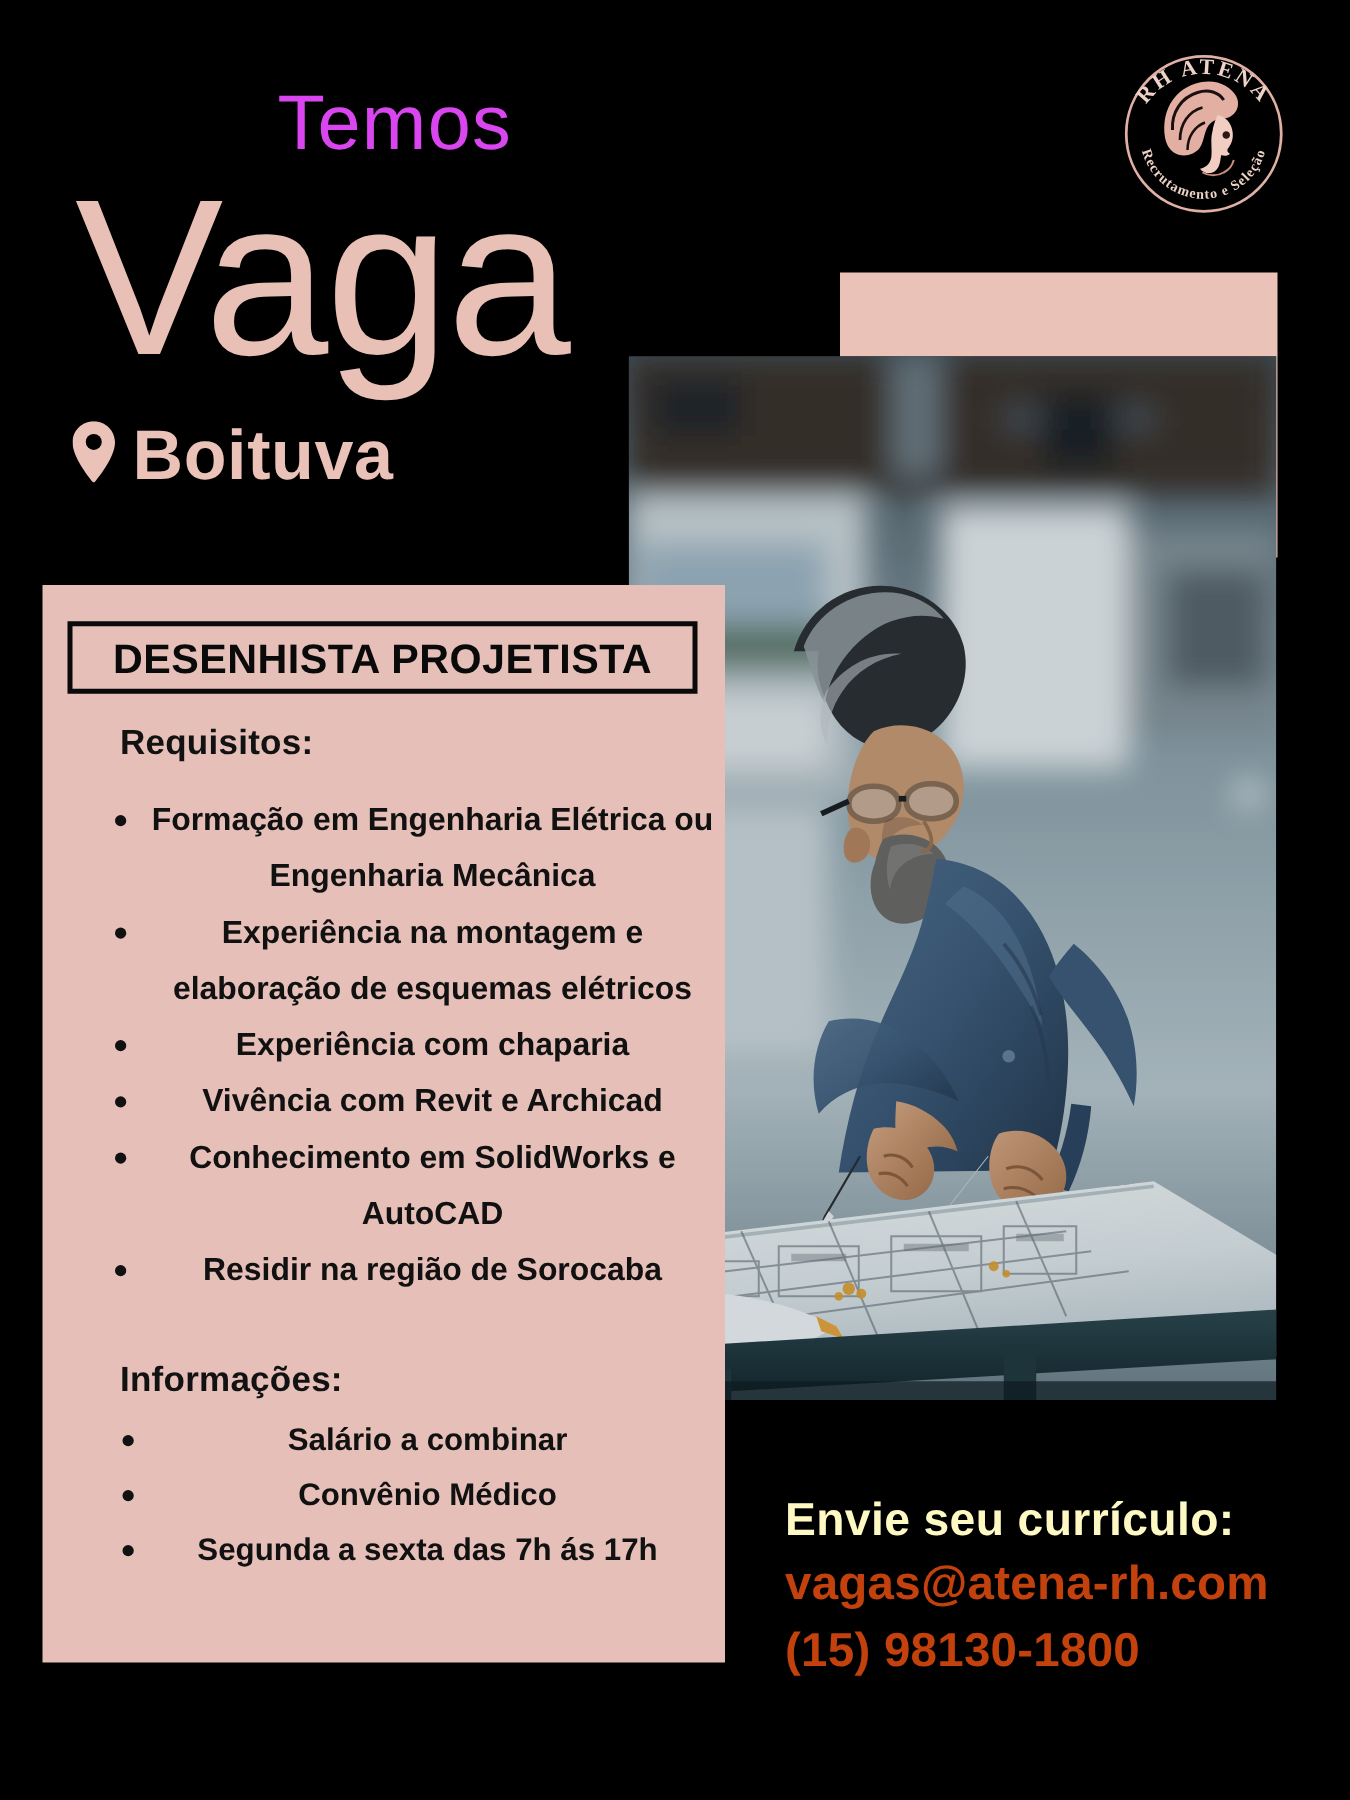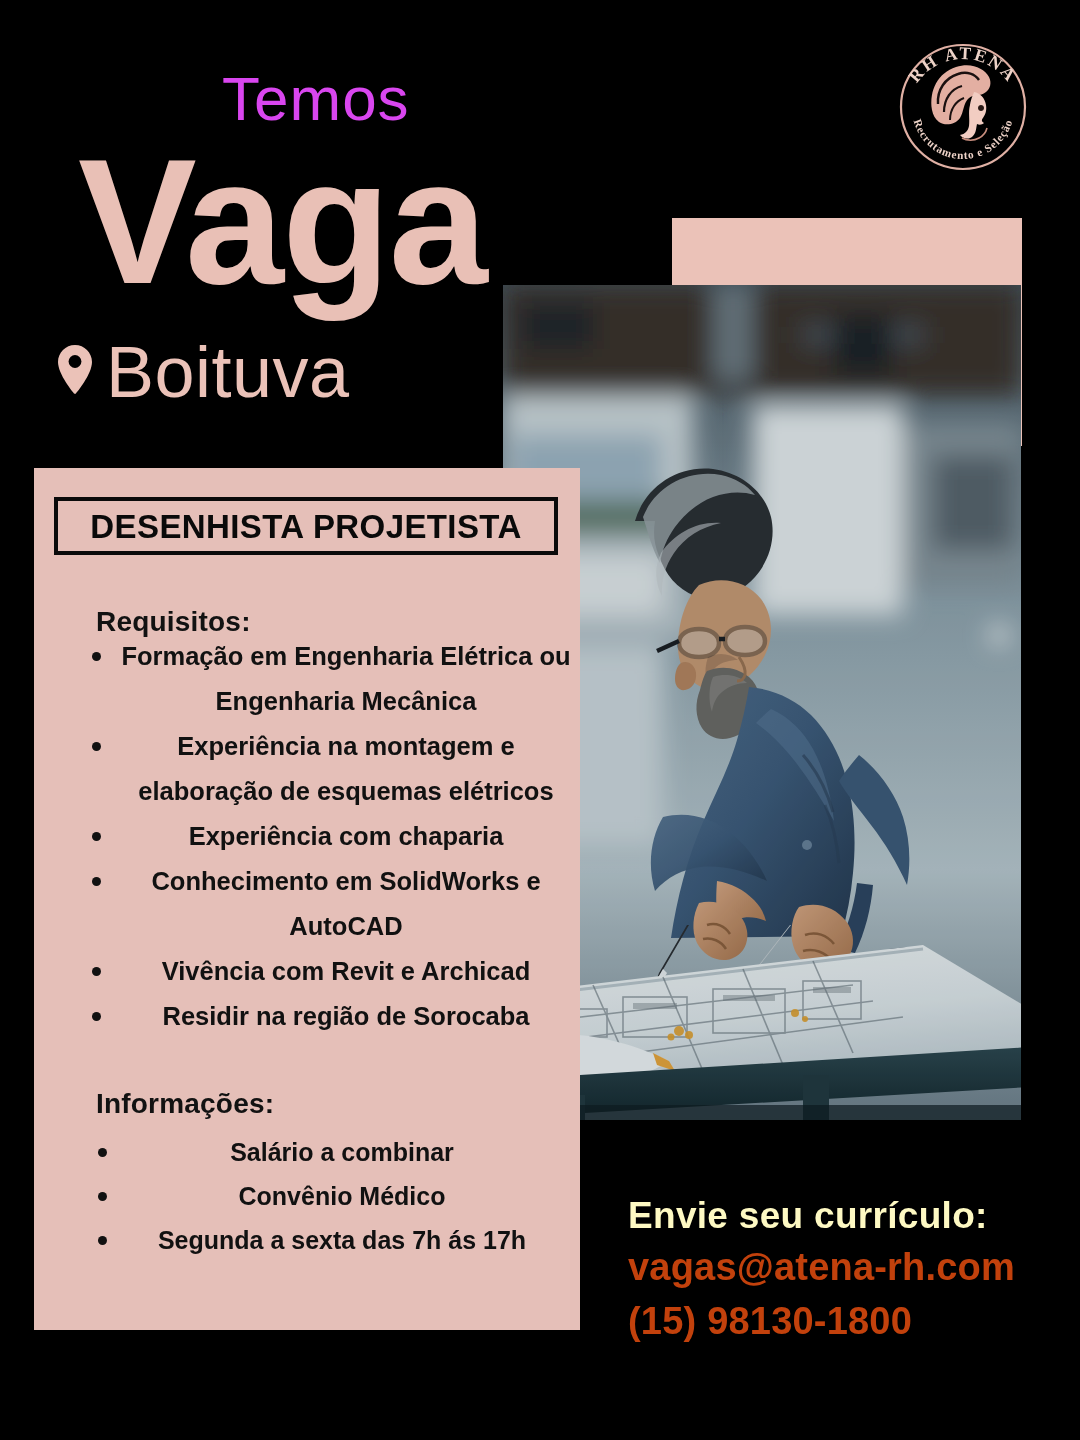--- a/index.html
+++ b/index.html
@@ -17,31 +17,31 @@
     background:#000;
   }
 
   
   .headline-temos {
     position:absolute; left:222px; top:68px;
     font-size:62px; font-weight:300; letter-spacing:1px;
     color:#d946ef; line-height:1;
   }
   .headline-vaga {
-    position:absolute; left:78px; top:140px;
-    font-size:178px; font-weight:700; letter-spacing:-2px;
+    position:absolute; left:60px; top:140px;
+    font-size:178px; font-weight:400; letter-spacing:-2px;
     color:#E9C0B6; line-height:0.92;text-align:right;
   }
   .location-row {
     position:absolute; left:58px; top:336px;
     display:flex; align-items:center; gap:14px;
   }
   .pin-icon { display:block; }
   .location-label {
-    font-size:72px; font-weight:400; letter-spacing:0.5px;
+    font-size:56px; font-weight:700; letter-spacing:0.5px;
     color:#EBC2B8; line-height:1;
   }
 
   
   .logo {
     position:absolute; left:888px; top:32px;
     width:150px; height:150px;
   }
 
   
@@ -76,21 +76,21 @@
   .title-box-label {
     font-size:33px; font-weight:800; letter-spacing:0.4px;
     color:#0a0a0a; line-height:1;text-align:right;
   }
 
   .section-heading {
     position:absolute;
     font-size:28px; font-weight:700; color:#121212;
     letter-spacing:0.2px; line-height:1;
   }
-  .heading-requisitos { left:62px; top:112px;margin-top:28px; }
+  .heading-requisitos { left:62px; top:112px; }
   .heading-informacoes { left:62px; top:622px; }
 
   ul.bullets {
     position:absolute;
     list-style:none;
   }
   ul.bullets li {
     position:relative;
     padding-left:30px;
     color:#111;
@@ -333,22 +333,22 @@
     <div class="title-box">
       <span class="title-box-label">DESENHISTA PROJETISTA</span>
     </div>
 
     <div class="section-heading heading-requisitos">Requisitos:</div>
 
     <ul class="bullets req-list">
       <li>Formação em Engenharia Elétrica ou Engenharia Mecânica</li>
       <li>Experiência na montagem e elaboração de esquemas elétricos</li>
       <li>Experiência com chaparia</li>
+      <li>Vivência com Revit e Archicad</li>
       <li>Conhecimento em SolidWorks e AutoCAD</li>
-      <li>Vivência com Revit e Archicad</li>
       <li>Residir na região de Sorocaba</li>
     </ul>
 
     <div class="section-heading heading-informacoes">Informações:</div>
 
     <ul class="bullets info-list">
       <li>Salário a combinar</li>
       <li>Convênio Médico</li>
       <li>Segunda a sexta das 7h ás 17h</li>
     </ul>

